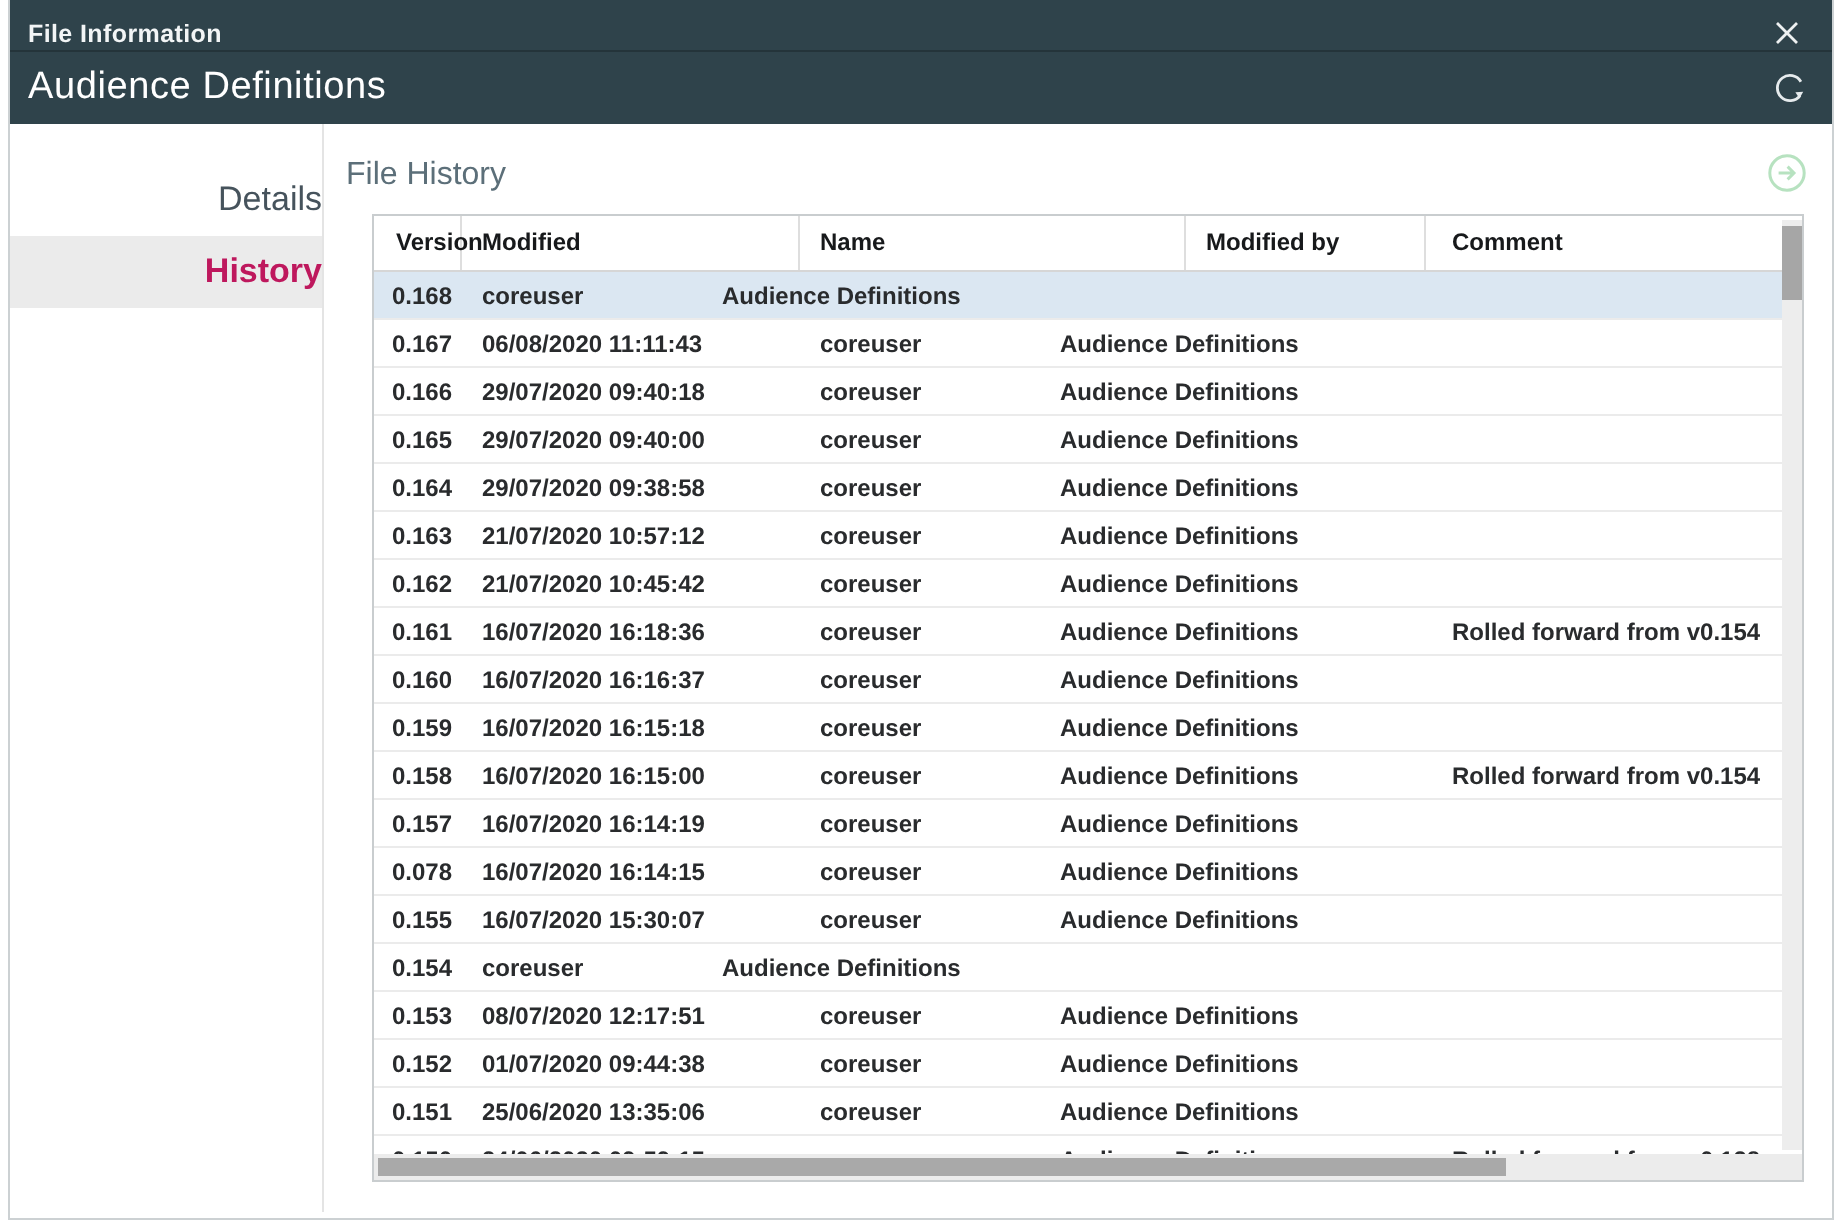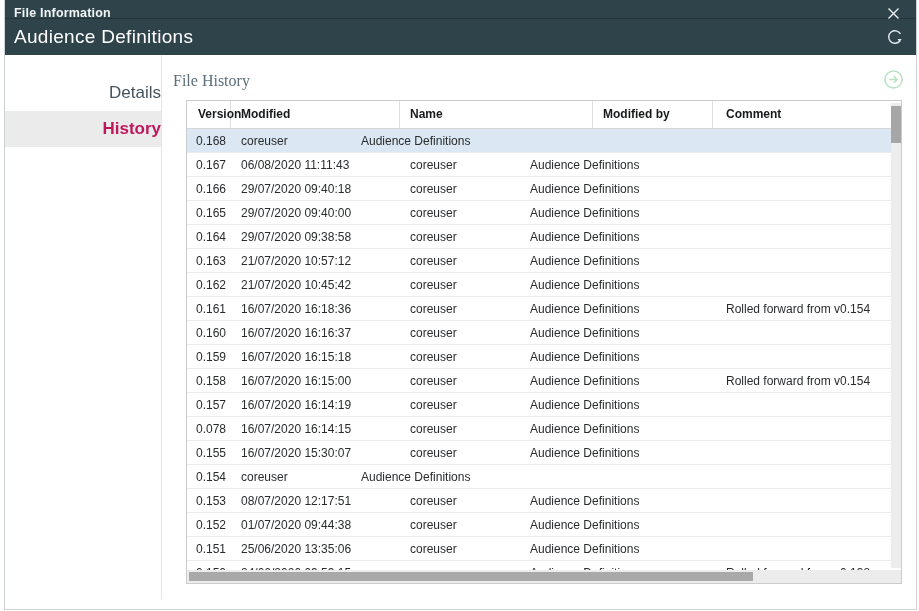--- a/index.html
+++ b/index.html
@@ -4,57 +4,57 @@
 <style>
   * { margin:0; padding:0; box-sizing:border-box; }
   html,body { width:919px; height:611px; background:#ffffff; overflow:hidden;
               font-family:"Liberation Sans","DejaVu Sans",sans-serif; }
 
   .dialog { position:absolute; left:4px; top:0; width:913px; height:610px;
             background:#fff; border-left:1px solid #ccd1d3; border-right:1px solid #ccd1d3;
             border-bottom:1px solid #ccd1d3; }
 
   
-  .titlebar { height:19px; background:#2f434b; display:flex; align-items:center;
+  .titlebar { height:26px; background:#2f434b; display:flex; align-items:center;
               padding:8px 12px 0 9px; border-bottom:1px solid rgba(0,0,0,0.22); }
   .titlebar .ttl { color:#f2f5f6; font-size:12.5px; font-weight:bold; letter-spacing:.2px; }
   .icon-btn { margin-left:auto; display:flex; align-items:center; justify-content:center;
               width:22px; height:22px; cursor:pointer; }
   .subtitlebar { height:36px; background:#2f434b; display:flex; align-items:center;
                  padding:0 10px 0 9px; }
   .subtitlebar .sub { color:#ffffff; font-size:19px; font-weight:400; letter-spacing:.3px; }
 
   
   .content { display:flex; height:544px; }
   .sidebar { width:157px; border-right:1px solid #e4e4e4; padding-top:20px; flex:none; }
   .side-item { height:36px; line-height:36px; padding-left:19px; font-size:17px;
                color:#46535c; cursor:pointer;text-align:right; }
   .side-item.sel { background:#ebebeb; font-weight:bold; color:#be185d; }
 
   .main { flex:1; position:relative; }
-  .main-title { position:absolute; left:11px; top:17px; font-size:16px; color:#5c6f79;font-family:Liberation Serif, serif; }
+  .main-title { position:absolute; left:11px; top:17px; font-size:16px; color:#5c6f79; }
   .fwd-btn { position:absolute; top:13px; right:12px; width:22px; height:22px;
              display:flex; align-items:center; justify-content:center; cursor:pointer; }
 
   
   .table { position:absolute; left:24px; right:14px; top:45px; height:484px;
            border:1px solid #c9cdcf; background:#fff; }
   .thead { display:flex; height:28px; border-bottom:1px solid #d6d6d6; align-items:stretch; }
   .hc { font-size:12px; font-weight:bold; color:#17191b; line-height:27px;
         border-right:1px solid #dedede; cursor:pointer; }
   .hc:last-child { border-right:none; }
 
   .c-version   { width:44px;  flex:none; text-align:right; padding-right:5px; }
   .hc.c-version{ text-align:left; padding-left:11px; }
   .c-modified  { width:169px; flex:none; padding-left:10px; }
   .c-modifiedby{ width:120px; flex:none; padding-left:10px; }
   .c-name      { width:193px; flex:none; padding-left:10px; }
   .c-comment   { flex:1; padding-left:13px; }
 
-  .tbody { position:absolute; top:28px; left:0; right:10px; bottom:13px; overflow:hidden; }
+  .tbody { position:absolute; top:28px; left:0; right:10px; bottom:13px; overflow:hidden;font-weight:bold; }
   .row { height:24px; display:flex; align-items:center; border-bottom:1px solid #ebebeb;
          font-size:12px; color:#292b2d; background:#fff; cursor:pointer; }
   .row.selected { background:#dbe7f2; }
   .cell { white-space:nowrap; overflow:hidden; }
 
   
   .vscroll { position:absolute; top:2px; right:0; width:10px; bottom:15px; background:#ededed; }
   .vthumb  { width:10px; height:37px; margin-top:3px; background:#a6a6a6; }
   .hscroll { position:absolute; left:0; right:0; bottom:0; height:13px; background:#ececec; }
   .hthumb  { position:absolute; left:2px; top:2px; width:564px; height:9px; background:#a9a9a9; }

